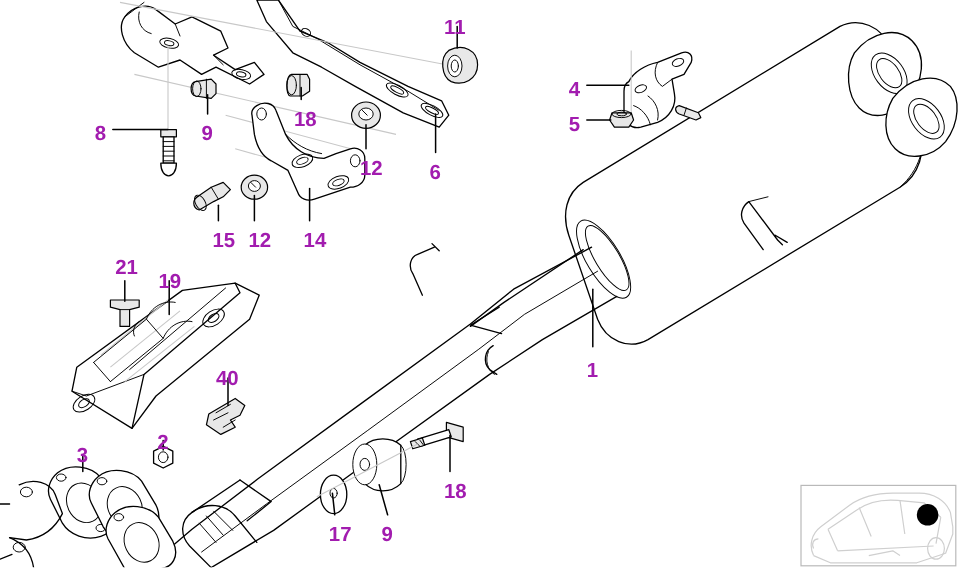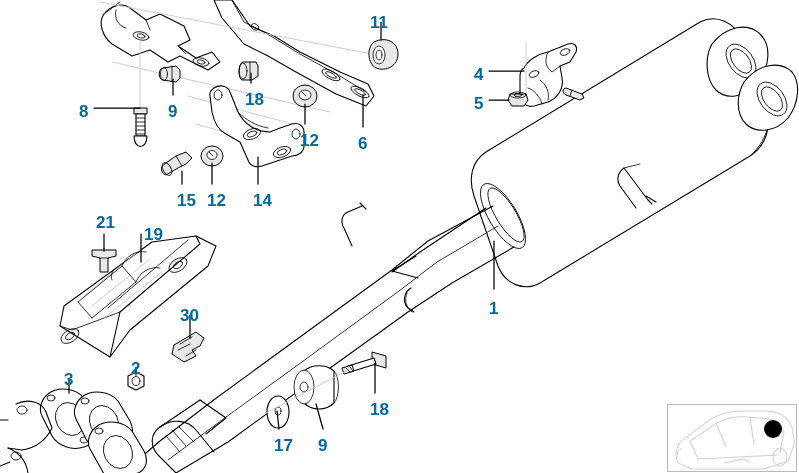--- a/index.html
+++ b/index.html
@@ -9,21 +9,21 @@
     background:#ffffff;
     font-family:"Liberation Sans", sans-serif;
     overflow:hidden;
   }
   #artwork{position:absolute;left:0;top:0;width:799px;height:473px;}
   .callout{
     position:absolute;
     font-family:"Liberation Sans", sans-serif;
     font-weight:bold;
     font-size:17px;
-    color:#0369a1;
+    color:#a21caf;
     line-height:1;
     white-space:nowrap;
     -webkit-user-select:none;
     user-select:none;
   }
   #inset-box{
     position:absolute;
     border:1px solid #b9b9b9;
     background:#ffffff;
   }
@@ -309,18 +309,18 @@
       <div class="callout" style="left: 168px; top: 103px;">9</div>
       <div class="callout" style="left: 370px; top: 14px;">11</div>
       <div class="callout" style="left: 300px; top: 132px;">12</div>
       <div class="callout" style="left: 207px; top: 192px;">12</div>
       <div class="callout" style="left: 245px; top: 91px;">18</div>
       <div class="callout" style="left: 253px; top: 192px;">14</div>
       <div class="callout" style="left: 177px; top: 192px;">15</div>
       <div class="callout" style="left: 318px; top: 437px;">9</div>
       <div class="callout" style="left: 274px; top: 437px; text-align: right;">17</div>
       <div class="callout" style="left: 370px; top: 401px; text-align: right;">18</div>
-      <div class="callout" style="left: 144px; top: 226px; text-align: center;">19</div>
-      <div class="callout" style="left: 180px; top: 307px;">30</div>
+      <div class="callout" style="left: 132px; top: 226px; text-align: center;">19</div>
+      <div class="callout" style="left: 180px; top: 307px;">40</div>
       <div class="callout" style="left: 96px; top: 214px;">21</div>
     </div>
 
 </div>
 
 </body></html>

